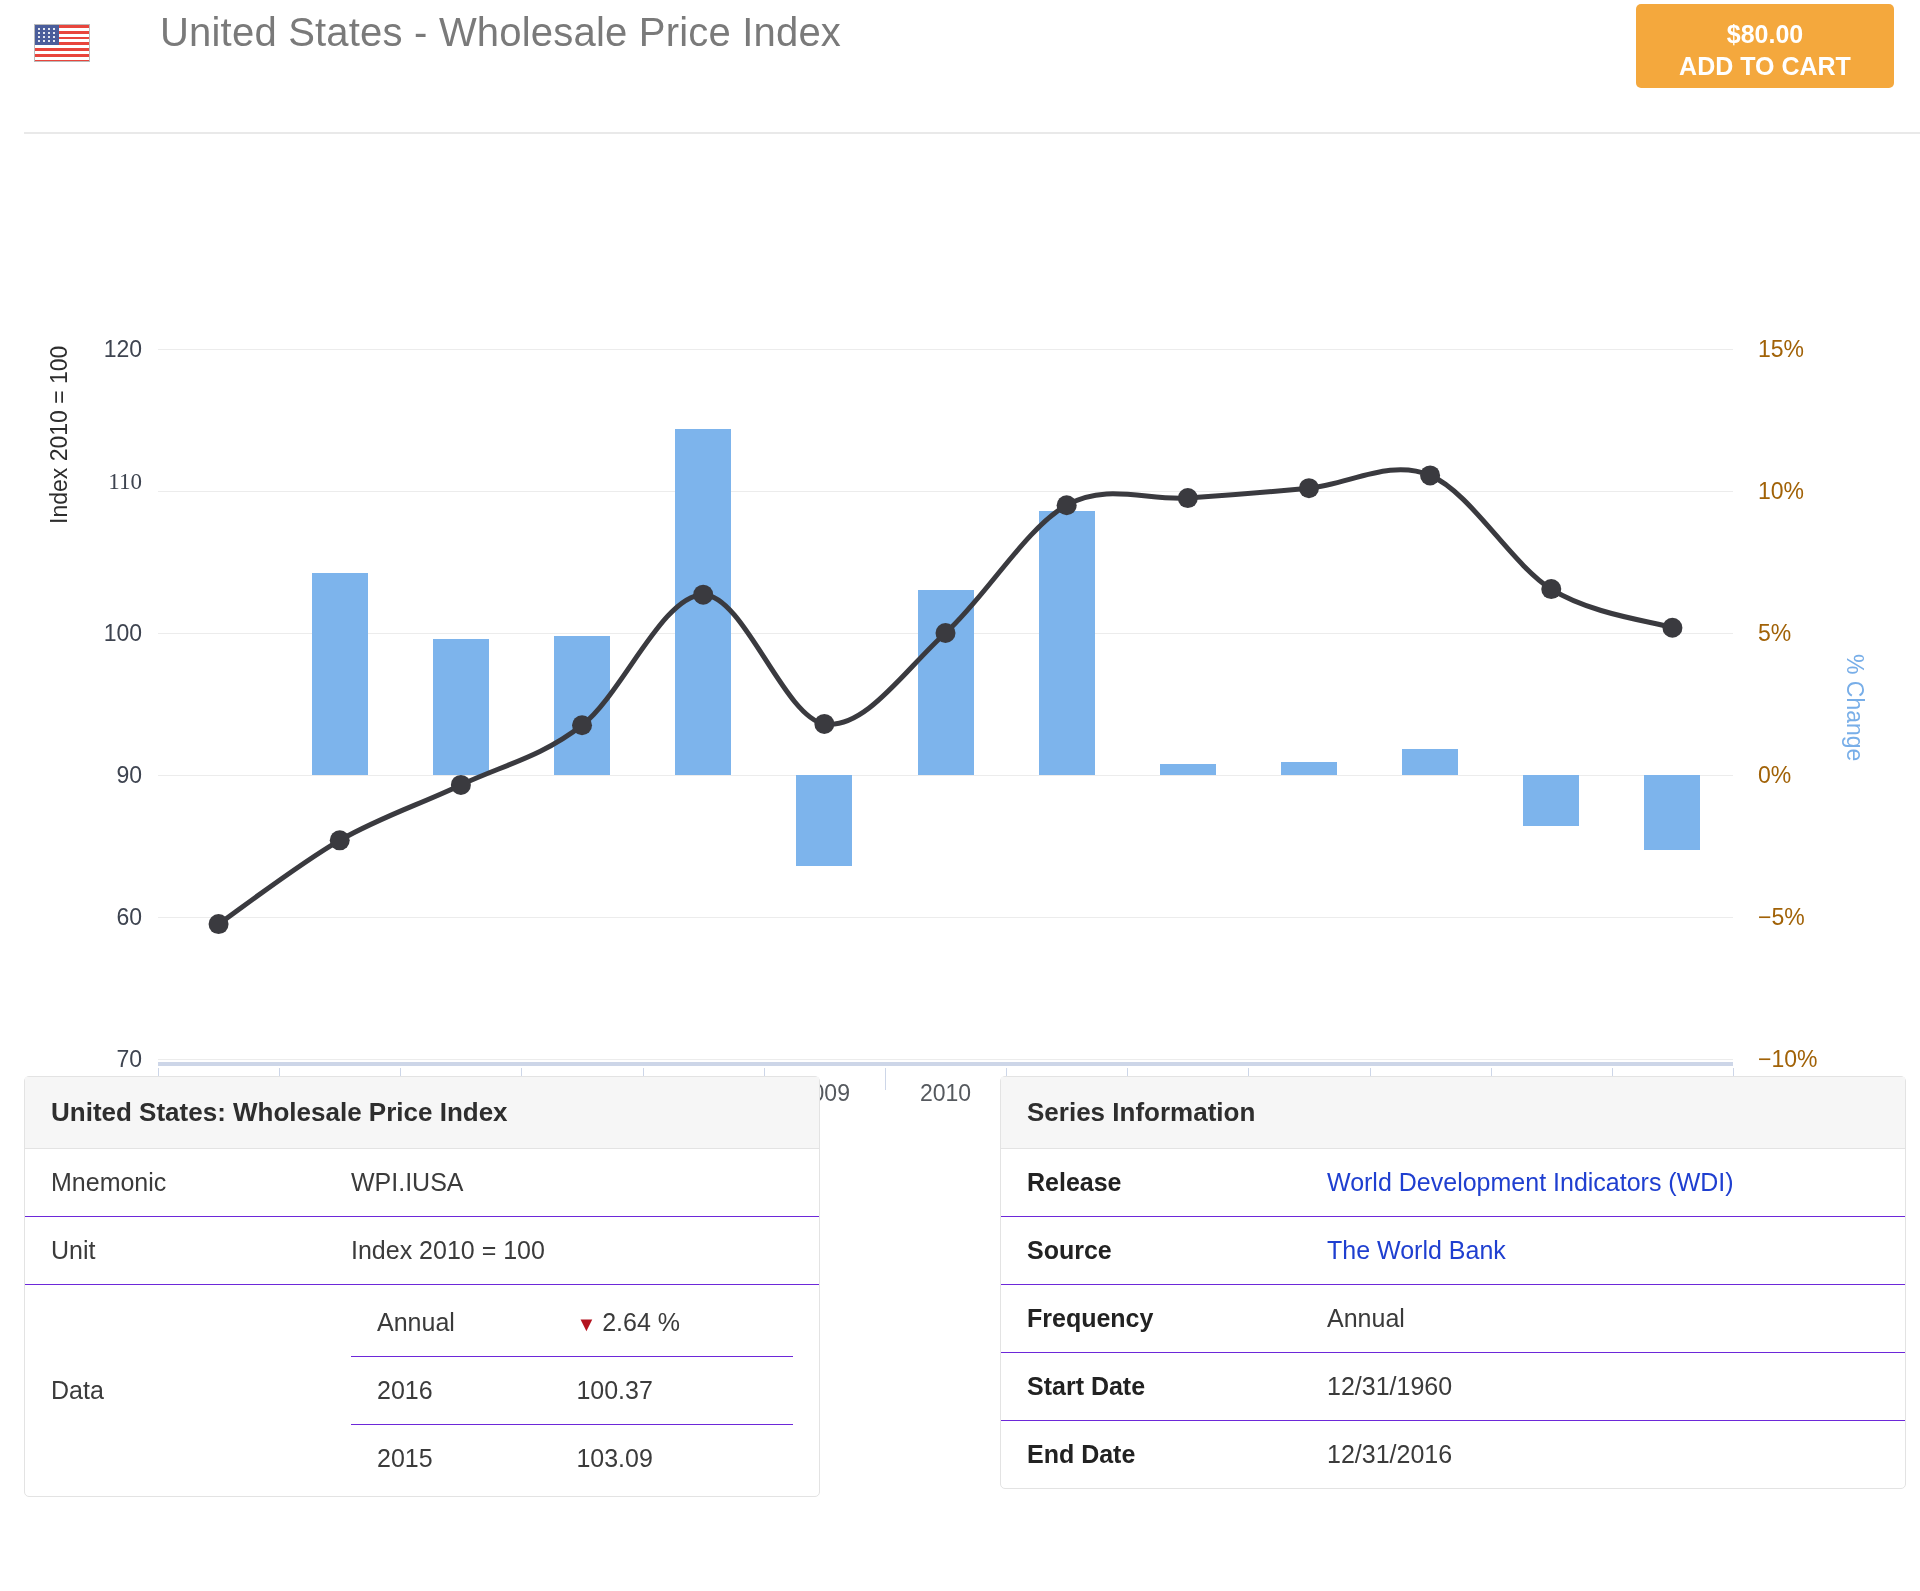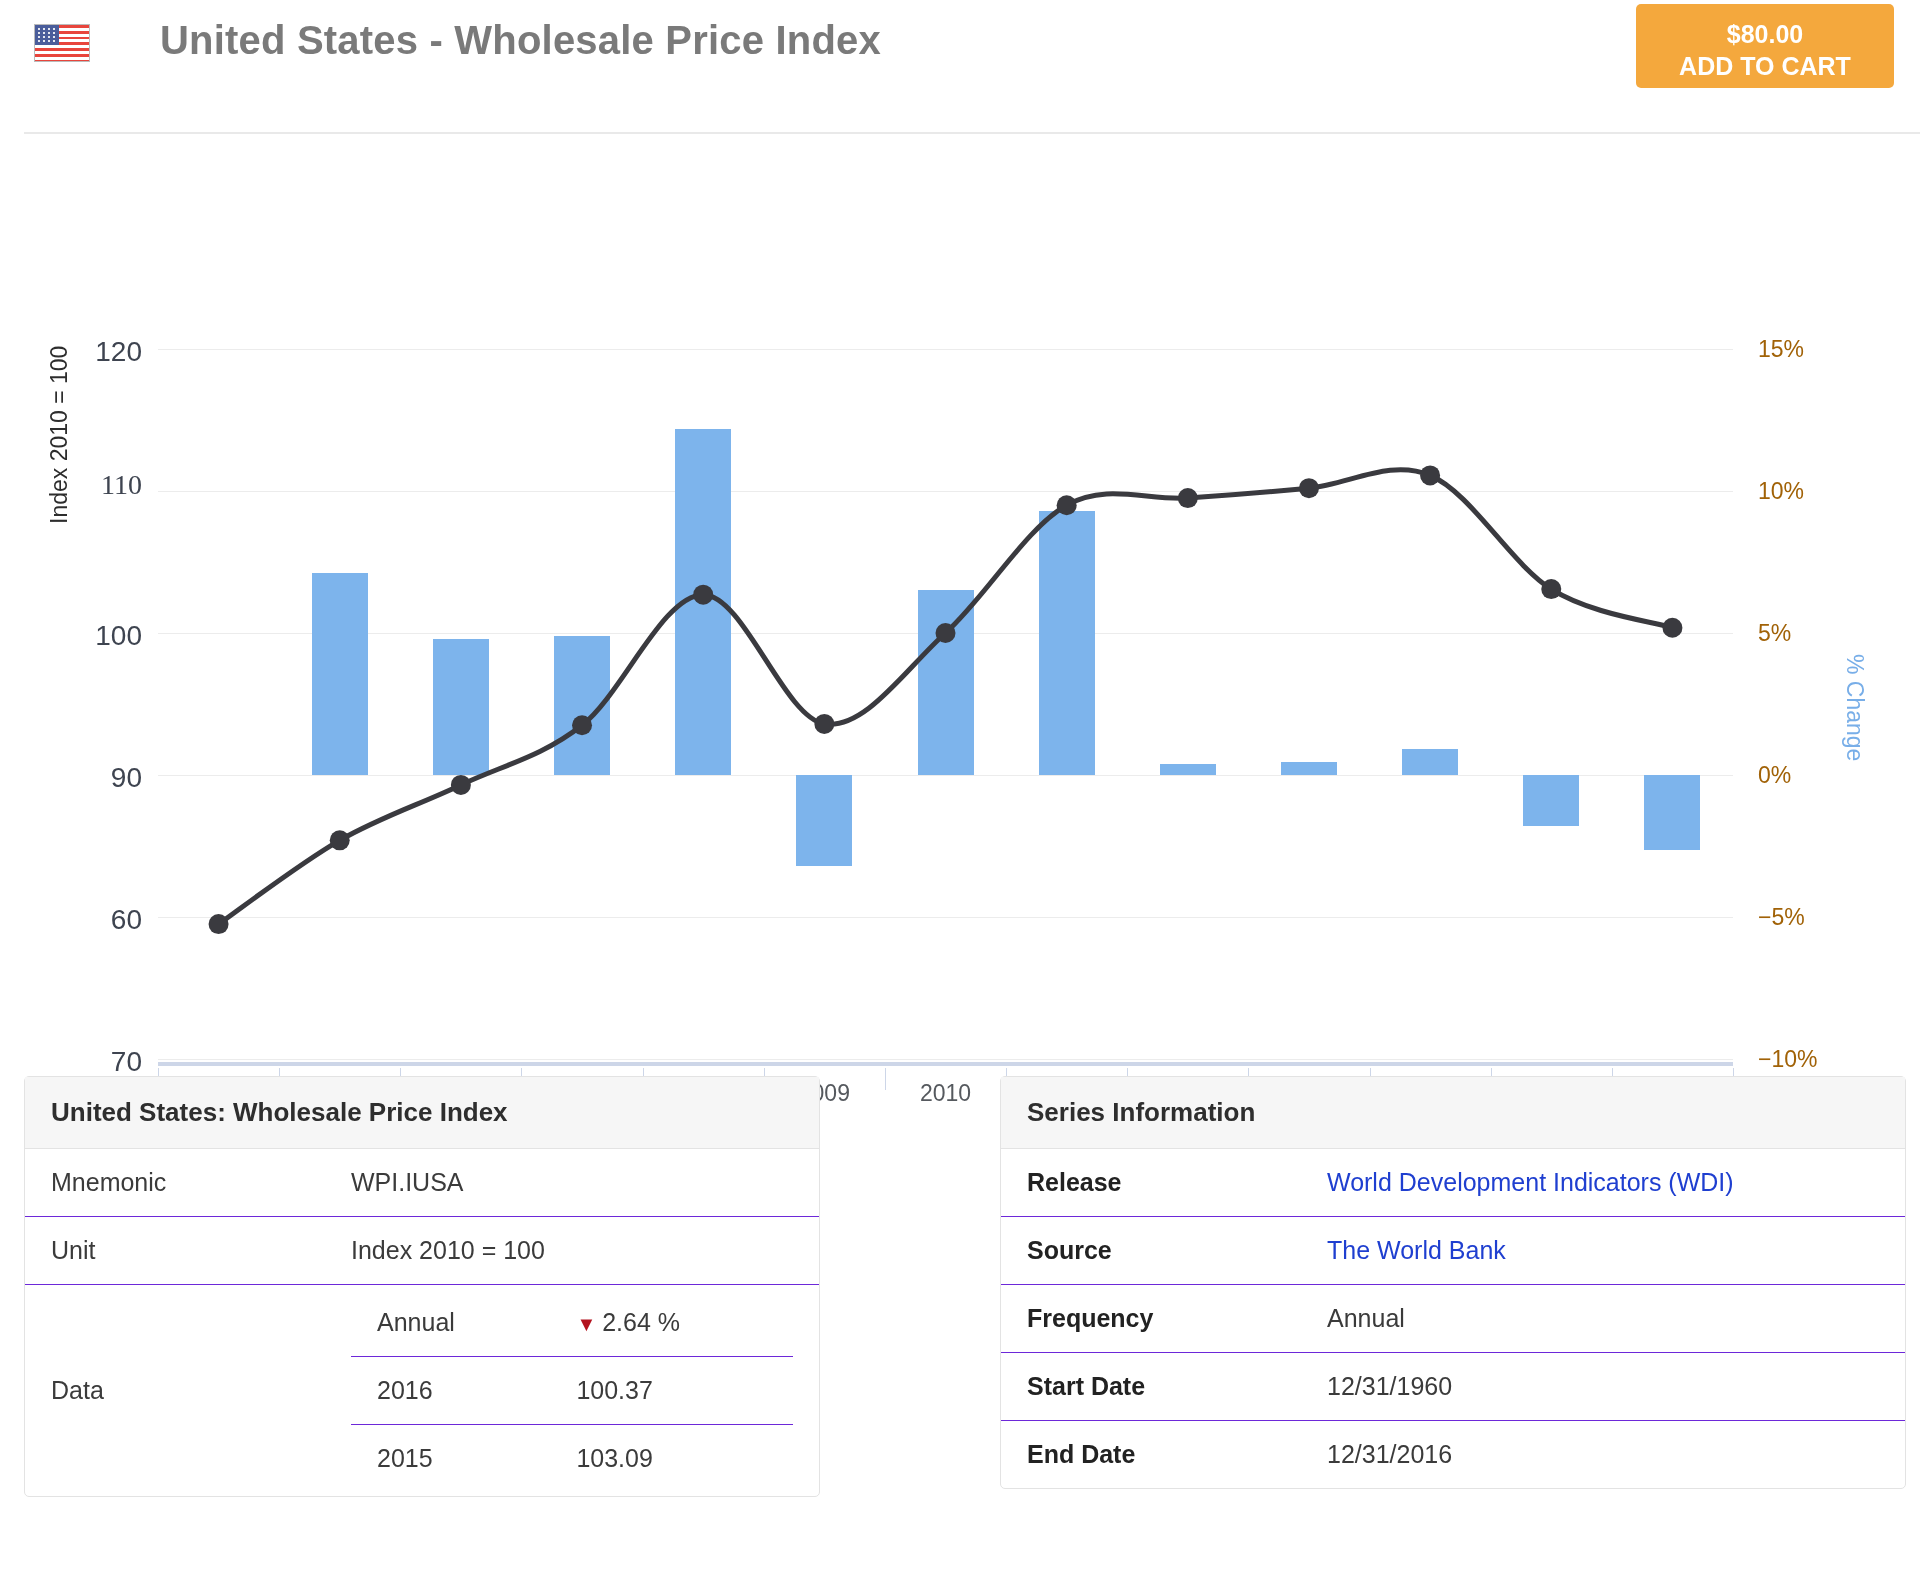--- a/index.html
+++ b/index.html
@@ -22,43 +22,43 @@
   .flag .stripes i:nth-child(even) { background:#fff; }
   .flag .canton { position:absolute; left:0; top:0; width:24px; height:20px;
                   background:#4a5d9b; }
   .flag .canton::after{
     content:""; position:absolute; inset:2px;
     background:
       radial-gradient(circle at 2px 2px, #fff 1px, transparent 1.2px) 0 0/5px 4px;
     opacity:.85;
   }
   .page-title {
-    position:absolute; left:160px; top:18px;
-    font-size:40px; color:#7a7a7a; font-weight:700; letter-spacing:.2px;
+    position:absolute; left:160px; top:10px;
+    font-size:40px; color:#7a7a7a; font-weight:400; letter-spacing:.2px;
     white-space:nowrap;
   }
   .cart-btn {
     position:absolute; right:26px; top:4px; width:258px; height:84px;
     background:#f4a83d; border:none; border-radius:5px;
     color:#fff; cursor:pointer; padding:9px 0 0 0;
     font-family:"Liberation Sans", sans-serif;
   }
   .cart-btn .price { font-size:25px; font-weight:bold; line-height:32px; display:block;}
   .cart-btn .cta   { font-size:25px; font-weight:bold; line-height:33px; display:block;}
   .hdr-rule { position:absolute; left:24px; right:0; top:132px; height:2px; background:#e9e9e9; }
 
   
   .chart-wrap { position:relative; height:900px; }
   .plot {
     position:absolute; left:158px; top:215px; width:1575px; height:710px;
   }
   .gridline { position:absolute; left:0; width:100%; height:1px; background:#ececec; }
   .ytick-l {
     position:absolute; right:1778px; width:120px; text-align:right;
-    font-size:28px; color:#3e4450; transform:translateY(-13px);
+    font-size:23px; color:#3e4450; transform:translateY(-13px);
   }
   .ytick-r {
     position:absolute; left:1758px; width:140px; text-align:left;
     font-size:23px; color:#a16207; transform:translateY(-13px);
   }
   .axis-label-left {
     position:absolute; left:46px; top:390px; font-size:23px; color:#2d2d2d;
     transform:rotate(-90deg); transform-origin:left top; white-space:nowrap;
   }
   .axis-label-right {

